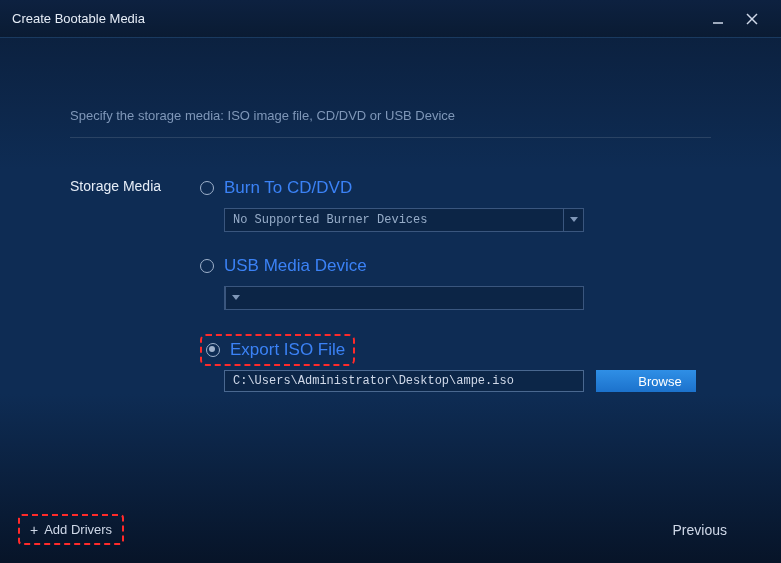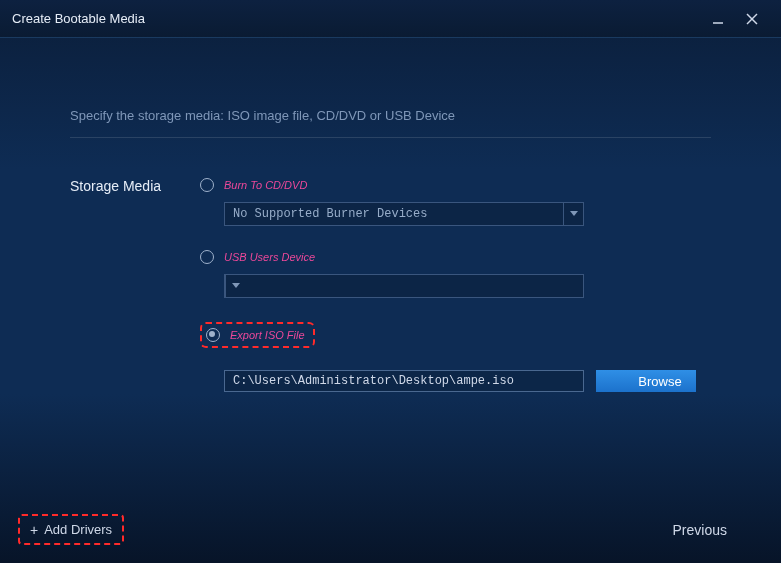--- a/index.html
+++ b/index.html
@@ -34,21 +34,21 @@
   .radio-line { display:flex; align-items:center; margin-bottom:10px; }
   .radio {
     width:14px; height:14px; border-radius:50%;
     border:1.5px solid #9fb2cc; margin-right:10px;
     position:relative; flex-shrink:0;
   }
   .radio.selected::after {
     content:""; position:absolute; top:2px; left:2px;
     width:6px; height:6px; border-radius:50%; background:#9fb2cc;
   }
-  .radio-text { color:#ec4899; font-size:11px;font-style:italic; }
+  .radio-text { color:#3b82f6; font-size:17px; }
 
   .highlight-box {
     border: 2px dashed #ff2a2a;
     border-radius: 6px;
     padding: 4px 8px 4px 4px;
     display:inline-flex; align-items:center;
   }
 
   .combo {
     margin-left:24px; margin-bottom:24px;
@@ -146,31 +146,31 @@
         <div class="combo-text">No Supported Burner Devices</div>
         <div class="combo-arrow">
           <svg width="8" height="6" viewBox="0 0 8 6">
               <polygon points="0,0 8,0 4,5"></polygon>
             </svg>
         </div>
       </div>
 
       <div class="radio-line">
         <span class="radio"></span>
-        <span class="radio-text">USB Users Device</span>
+        <span class="radio-text">USB Media Device</span>
       </div>
       <div class="combo">
         <div class="combo-arrow">
           <svg width="8" height="6" viewBox="0 0 8 6">
               <polygon points="0,0 8,0 4,5"></polygon>
             </svg>
         </div>
       </div>
 
-      <div style="margin-bottom:22px;">
+      <div style="margin-bottom:4px;">
         <span class="highlight-box">
           <span class="radio-line" style="margin-bottom:0;">
             <span class="radio selected"></span>
             <span class="radio-text">Export ISO File</span>
           </span>
         </span>
       </div>
       <div class="path-row">
         <div class="pathbox">C:\Users\Administrator\Desktop\ampe.iso</div>
         <div class="browse-btn">Browse</div>

